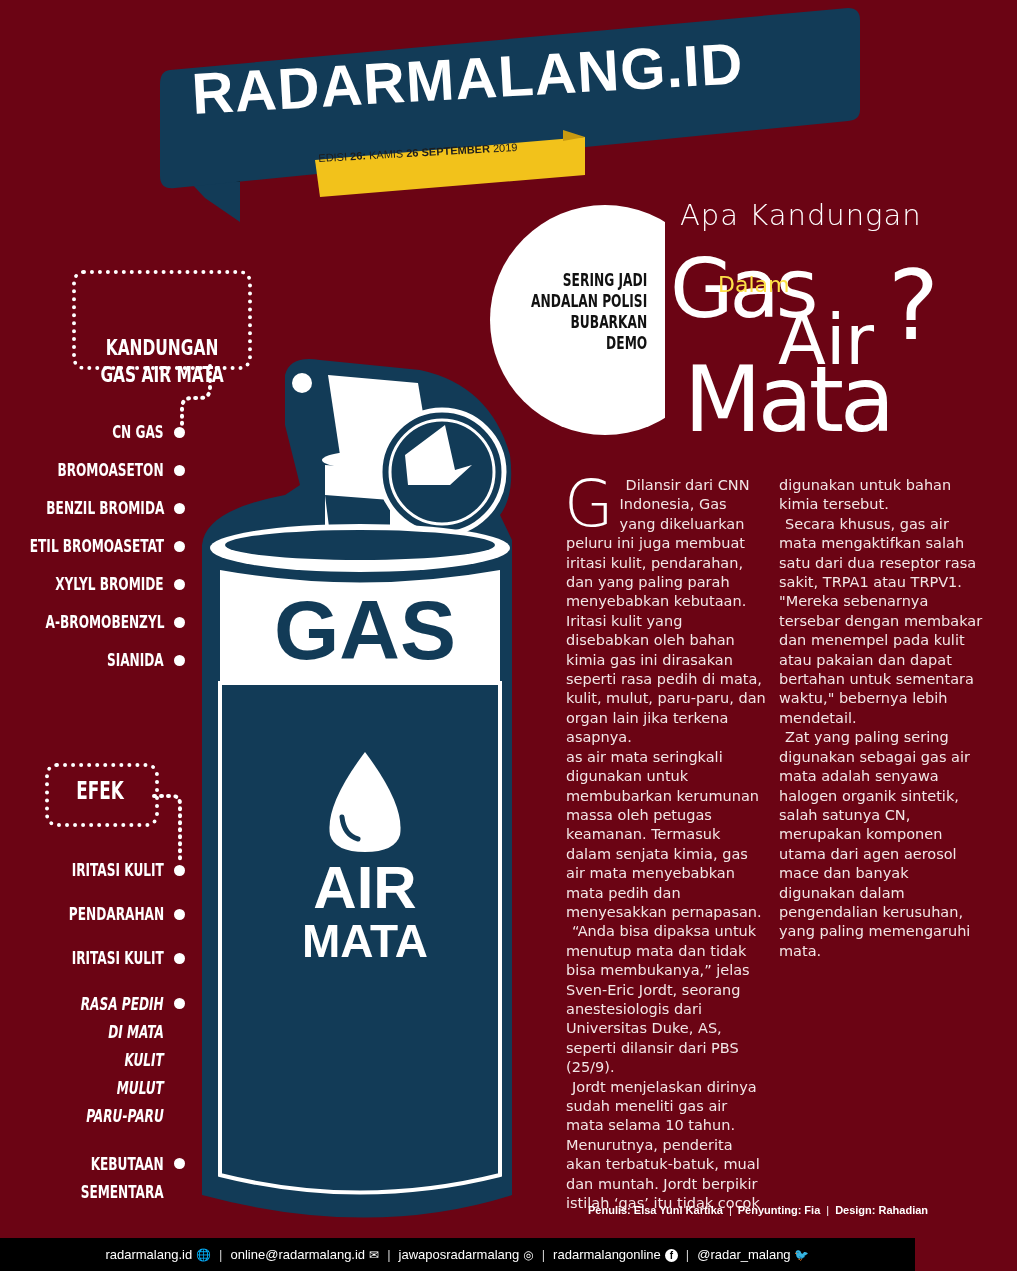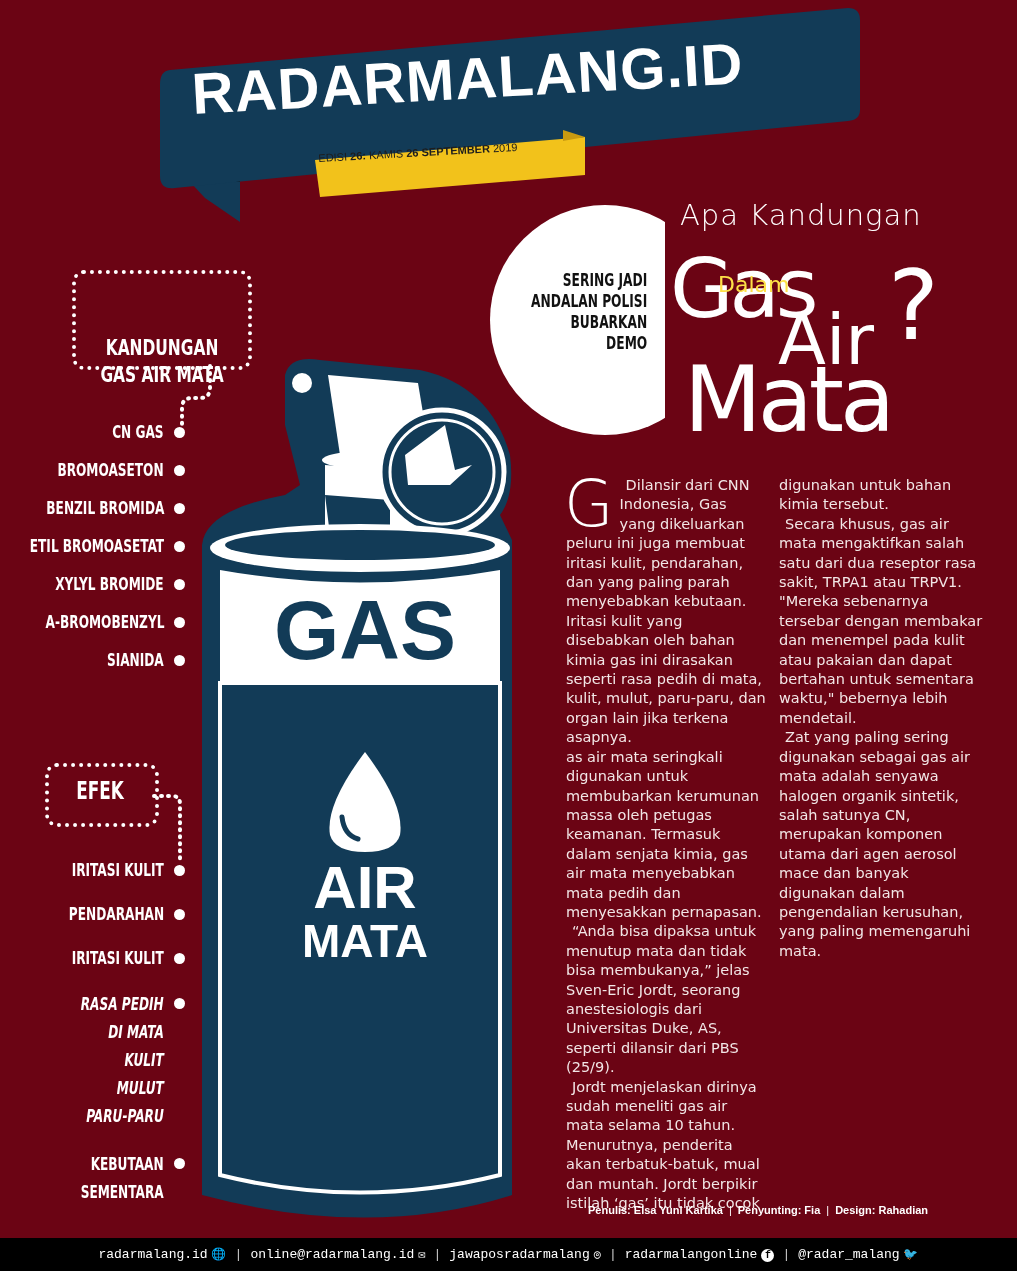--- a/index.html
+++ b/index.html
@@ -31,21 +31,21 @@
   .box2 { left:45px; top:763px; width:106px; height:56px; }
   
   .article { font-family:"DejaVu Sans", sans-serif; font-size:14.5px; line-height:19.4px; color:#f2e6e6; }
   .col1 { left:566px; top:476px; width:200px; }
   .col2 { left:779px; top:476px; width:205px; }
   .article p { margin:0; text-indent:6px; }
   .dropcap { float:left; font-size:64px; line-height:52px; margin:2px 6px 0 -2px; color:#fff; font-weight:300; }
   .credits { left:588px; top:1204px; font-size:11px; font-weight:700; color:#fff; font-family:"Liberation Sans", sans-serif; white-space:nowrap;text-align:center; }
   .credits .sep { font-weight:400; margin:0 6px; }
   
-  .footer { left:0; top:1238px; width:1017px; height:33px; background:#000; display:flex; align-items:center; justify-content:center; font-family:Liberation Mono, monospace; font-size:13px; color:#fff; }
+  .footer { left:0; top:1238px; width:915px; height:33px; background:#000; display:flex; align-items:center; justify-content:center; font-family:Liberation Sans, sans-serif; font-size:13px; color:#fff; }
   .footer .sep { margin:0 8px; color:#ccc; }
   .footer .ic { display:inline-block; margin-left:4px; font-size:12px; }
 </style>
 </head>
 <body>
 
 <svg class="abs ribbon" viewBox="0 0 1017 240" width="1017" height="240">
   <polygon points="160,150 240,148 240,222 205,198" fill="#123b57"></polygon>
   <polygon points="168,178 240,168 240,182" fill="#0a0a0a"></polygon>
   <path d="M170,70 L848,8 Q860,8 860,20 L860,110 Q860,120 848,121 L175,188 Q160,190 160,176 L160,84 Q160,71 170,70 Z" fill="#123b57"></path>

